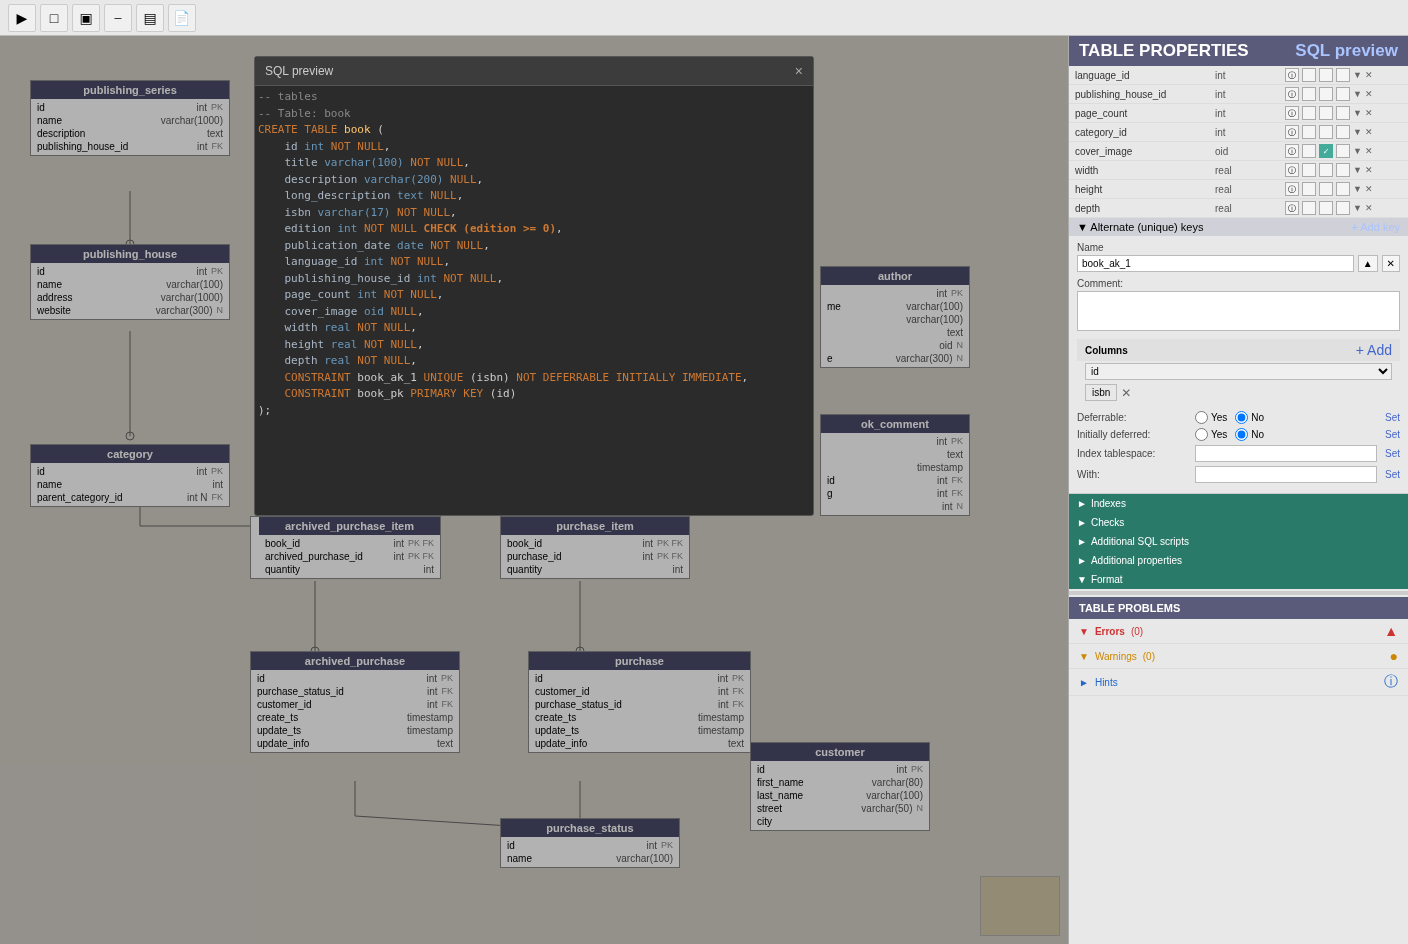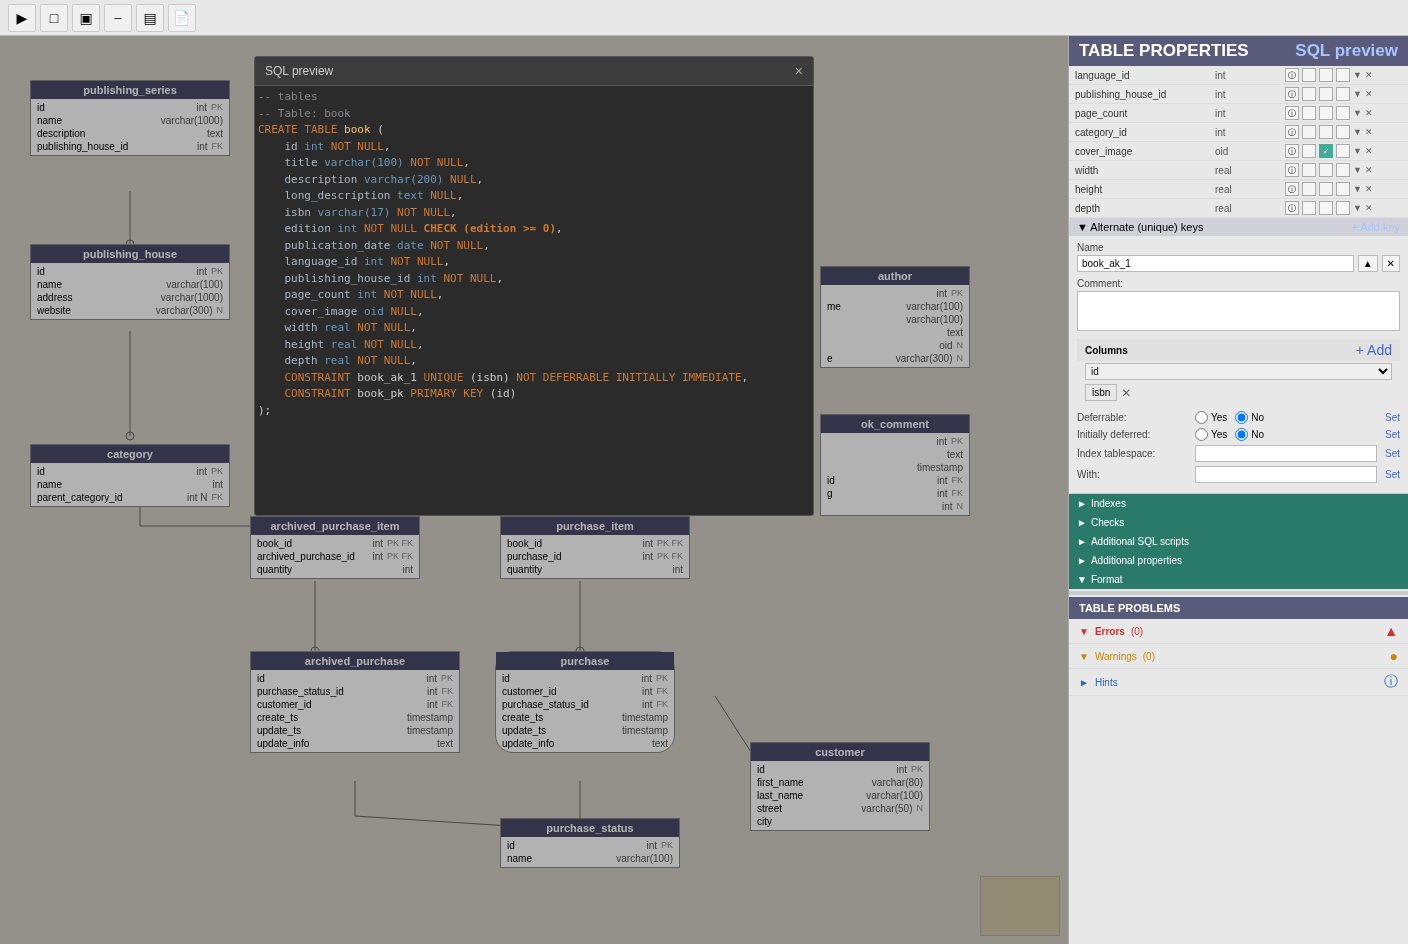--- a/index.html
+++ b/index.html
@@ -263,21 +263,21 @@
               <span class="col-flag">FK</span>
             </div>
           <div class="db-table-row">
               <span class="col-name"></span>
               <span class="col-type">int</span>
               <span class="col-flag">N</span>
             </div>
         </div>
       </div>
 
-      <div class="db-table" style="left:250px;top:480px;width:170px;">
+      <div class="db-table" style="left:250px;top:480px;width:191px;padding-left:8px;">
         <div class="db-table-header">archived_purchase_item</div>
         <div class="db-table-body">
           <div class="db-table-row">
               <span class="col-name">book_id</span>
               <span class="col-type">int</span>
               <span class="col-flag">PK FK</span>
             </div>
           <div class="db-table-row">
               <span class="col-name">archived_purchase_id</span>
               <span class="col-type">int</span>
@@ -336,21 +336,21 @@
               <span class="col-name">update_ts</span>
               <span class="col-type">timestamp</span>
             </div>
           <div class="db-table-row">
               <span class="col-name">update_info</span>
               <span class="col-type">text</span>
             </div>
         </div>
       </div>
 
-      <div class="db-table" style="left:495px;top:615px;width:180px;border-radius:18px;">
+      <div class="db-table" style="left:528px;top:615px;width:223px;">
         <div class="db-table-header">purchase</div>
         <div class="db-table-body">
           <div class="db-table-row">
               <span class="col-name">id</span>
               <span class="col-type">int</span>
               <span class="col-flag">PK</span>
             </div>
           <div class="db-table-row">
               <span class="col-name">customer_id</span>
               <span class="col-type">int</span>

